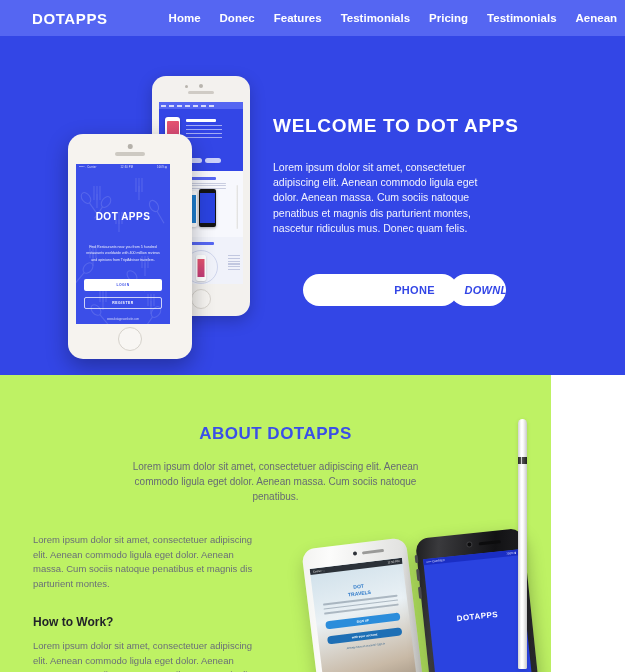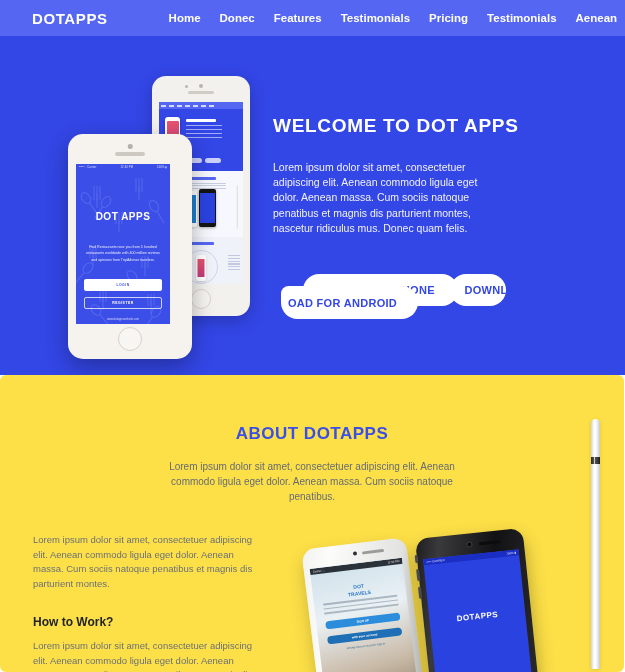--- a/index.html
+++ b/index.html
@@ -169,26 +169,26 @@
     position:absolute; background:#ffffff; border-radius:22px;
     display:flex; align-items:center; justify-content:center;
     color:#3346e6; font-size:11px; font-weight:bold; letter-spacing:.3px;
     white-space:nowrap; overflow:hidden; cursor:pointer;
   }
   .btn-iphone{ left:22px; top:0px; width:155px; height:32px; }
   .btn-iphone span{ margin-left:68px; }
   .btn-android{ left:0px; top:12px; width:137px; height:33px; border-radius:10px 22px 22px 22px; }
   .btn-android span{ margin-left:-14px; }
   .btn-download{ left:169px; top:0px; width:56px; height:32px; }
-  .btn-download span{ margin-left:16px; }
+  .btn-download span{ margin-left:16px;font-style:italic; }
 
   
   .about{
-    position:absolute; top:375px; left:0; width:624px; height:297px;
-    background:#fde047; overflow:hidden;border-radius:6px;
+    position:absolute; top:375px; left:0; width:551px; height:297px;
+    background:#bef264; overflow:hidden;
   }
   .about-title{
     text-align:center; margin-top:49px;
     color:#3a4fe8; font-size:17px; font-weight:bold; letter-spacing:.5px;
   }
   .about-sub{
     margin:15px auto 0; width:300px; text-align:center;
     color:#666b74; font-size:10px; line-height:1.5;
   }
   .about-left{ position:absolute; left:33px; top:158px; width:228px; }
@@ -460,23 +460,20 @@
       <div class="hero-text">Lorem ipsum dolor sit amet, consectetuer adipiscing elit. Aenean commodo ligula eget dolor. Aenean massa. Cum sociis natoque penatibus et magnis dis parturient montes, nascetur ridiculus mus. Donec quam felis.</div>
     </div>
 
     <div class="hero-buttons">
       <div class="btn-pill btn-iphone">
         <span>PHONE</span>
       </div>
       <div class="btn-pill btn-download">
         <span>DOWNL</span>
       </div>
-      <div class="btn-pill btn-android">
-        <span>OAD FOR ANDROID</span>
-      </div>
     </div>
   </div>
 
   <div class="about">
     <div class="about-title">ABOUT DOTAPPS</div>
     <div class="about-sub">Lorem ipsum dolor sit amet, consectetuer adipiscing elit. Aenean commodo ligula eget dolor. Aenean massa. Cum sociis natoque penatibus.</div>
 
     <div class="about-left">
       <div class="feat-p">Lorem ipsum dolor sit amet, consectetuer adipiscing elit. Aenean commodo ligula eget dolor. Aenean massa. Cum sociis natoque penatibus et magnis dis parturient montes.</div>
       <div class="feat-h">How to Work?</div>

